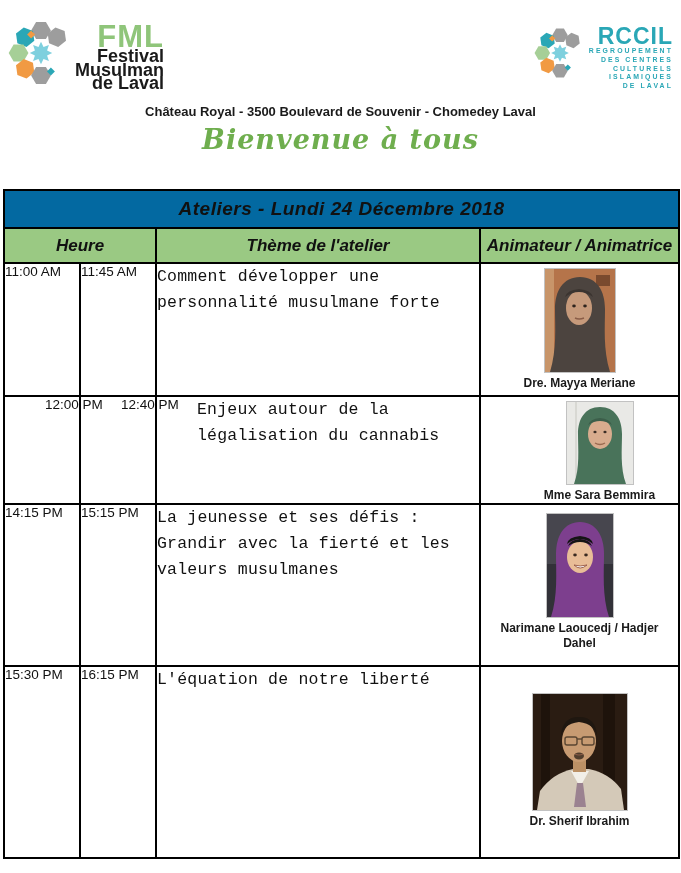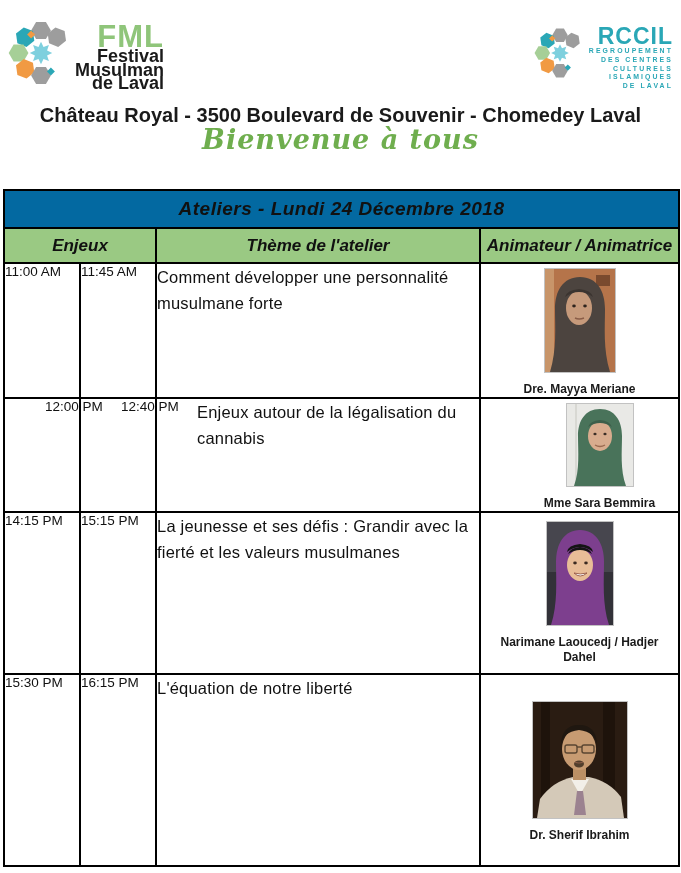--- a/index.html
+++ b/index.html
@@ -14,48 +14,48 @@
   .fml-lines div { font-size:18px; font-weight:bold; line-height:13.5px; color:#1a1a1a; }
 
   .logo-rccil { position:absolute; right:8px; top:18px; display:flex; align-items:flex-start;text-align:right; }
   .rccil-rosette { margin-top:9px; }
   .rccil-text { margin-left:3px; margin-top:8px; }
   .rccil-acronym { font-size:23px; font-weight:bold; color:#2aa7b6; line-height:21px; letter-spacing:1px; }
   .rccil-lines div { font-size:6.9px; letter-spacing:2.1px; line-height:8.8px; color:#2aa7b6; font-weight:bold; }
 
   
   .address { position:absolute; top:104px; left:0; width:100%; text-align:center;
-             font-size:20px; font-weight:bold; color:#1a1a1a; }
+             font-size:13px; font-weight:bold; color:#1a1a1a; }
   .welcome { position:absolute; top:124px; left:0; width:100%; text-align:center;
              font-size:27px; color:#6fae4e; font-family:"DejaVu Serif", serif;
              font-style:italic; font-weight:bold; letter-spacing:1px; }
 
   
   table.sched { position:absolute; left:3px; top:189px; width:675px;
                 border-collapse:collapse; table-layout:fixed; }
   table.sched td { border:2px solid #000; padding:0; vertical-align:top; }
   tr.title-row td { background:#0369a1; height:36px; text-align:center; vertical-align:middle;
                     font-size:19px; font-weight:bold; font-style:italic; letter-spacing:0.5px; }
   tr.head-row td { background:#9ac983; height:33px; text-align:center; vertical-align:middle;
                    font-size:17px; font-weight:bold; font-style:italic; }
   td.time { padding:7px 4px 0 8px; font-size:13.5px; white-space:nowrap; }
-  td.theme { padding:8px 40px 0 12px; font-size:16.5px; line-height:26px; letter-spacing:0.2px; }
+  td.theme { padding:8px 40px 0 12px; font-size:16.5px; line-height:26px; letter-spacing:0.2px;font-family:Liberation Mono, monospace; }
   td.host { text-align:center; }
   tr.r1 td { height:131px; }
   tr.r2 td { height:104px;padding-left:40px; }
   tr.r3 td { height:160px; }
   tr.r4 td { height:190px; }
 
   .photo { margin:0 auto; border:1px solid #c2c2c2; box-sizing:content-box; }
   .photo svg { display:block; }
   .p1 { width:70px; height:103px; margin-top:4px; }
   .p2 { width:66px; height:82px; margin-top:4px; }
   .p3 { width:66px; height:103px; margin-top:8px; }
   .p4 { width:94px; height:116px; margin-top:26px; }
-  .host-name { font-size:12px; font-weight:bold; margin-top:9px; line-height:15px;
+  .host-name { font-size:12px; font-weight:bold; margin-top:3px; line-height:15px;
                padding:0 8px; color:#1a1a1a; }
   .hidden-defs { position:absolute; width:0; height:0; overflow:hidden; }
 </style>
 </head>
 <body>
 
 <svg class="hidden-defs" aria-hidden="true">
   <defs>
     <symbol id="rosette" viewBox="0 0 100 100">
       <polygon points="17,0 8.5,14.7 -8.5,14.7 -17,0 -8.5,-14.7 8.5,-14.7" transform="translate(50,16) scale(0.88)" fill="#9d9d9d"></polygon>
@@ -109,21 +109,21 @@
       <col style="width:76px">
       <col style="width:76px">
       <col style="width:324px">
       <col style="width:199px">
     </colgroup>
   <tbody>
       <tr class="title-row">
     <td colspan="4">Ateliers - Lundi 24 Décembre 2018</td>
   </tr>
   <tr class="head-row">
-    <td colspan="2">Enjeux</td>
+    <td colspan="2">Heure</td>
     <td>Thème de l'atelier</td>
     <td>Animateur / Animatrice</td>
   </tr>
 
   <tr class="r1">
     <td class="time">11:00 AM</td>
     <td class="time">11:45 AM</td>
     <td class="theme">Comment développer une personnalité musulmane forte</td>
     <td class="host">
       <div class="photo p1">

